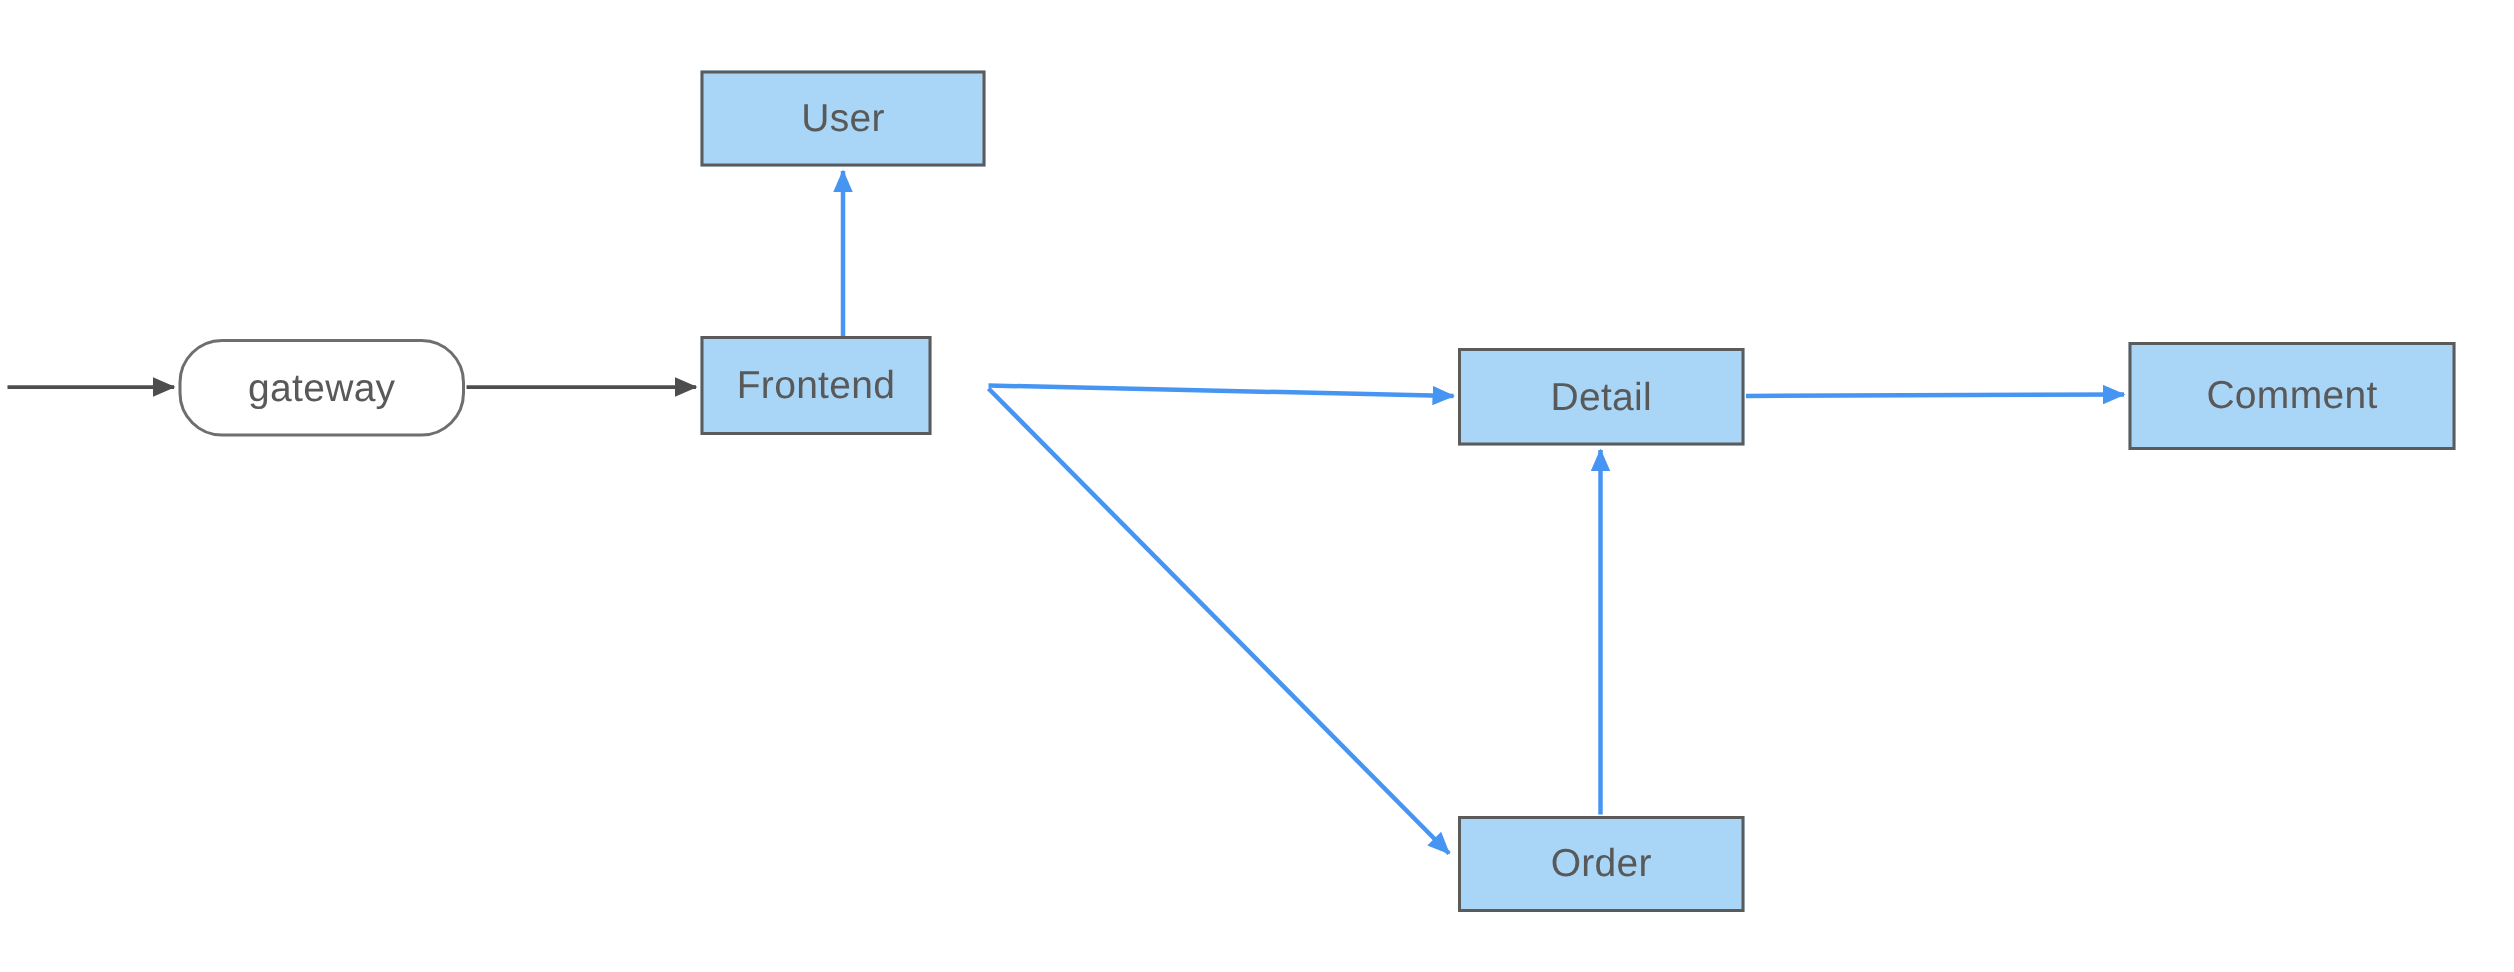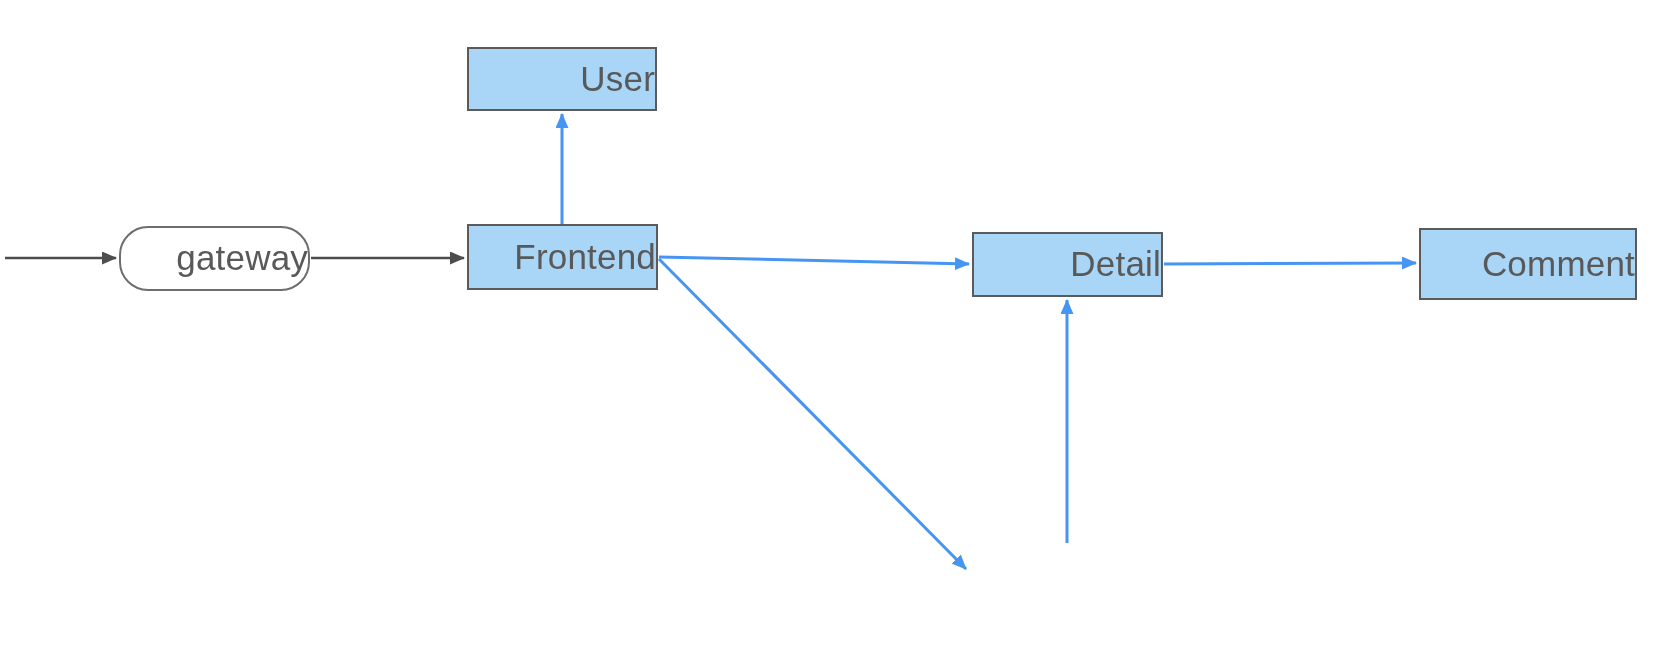--- a/index.html
+++ b/index.html
@@ -26,24 +26,24 @@
     position: absolute;
     left: 0; top: 0;
     width: 1676px;
     height: 648px;
     pointer-events: none;
   }
   .node {
     position: absolute;
     display: flex;
     align-items: center;
-    justify-content: flex-end;
+    justify-content: center;
     border: 2px solid var(--node-border);
     background: var(--node-fill);
-    font-size: 35px;
+    font-size: 26px;
     color: var(--label-color);
     letter-spacing: 0.2px;
   }
   .node.plain {
     background: var(--plain-fill);
     border-color: var(--plain-border);
     border-radius: 29px;
   }
   .node .label {
     white-space: nowrap;
@@ -75,22 +75,25 @@
         <line x1="1164" y1="264" x2="1416" y2="263" class="edge-line" stroke="#4795F2" stroke-width="3" marker-end="url(#arrow-blue)"></line>
       </g>
   </svg>
 
 <div class="node plain" style="left: 119px; top: 226px; width: 191px; height: 65px;">
       <span class="label">gateway</span>
     </div>
     <div class="node" style="left: 467px; top: 47px; width: 190px; height: 64px;">
       <span class="label">User</span>
     </div>
-    <div class="node" style="left: 467px; top: 224px; width: 191px; height: 66px;">
+    <div class="node" style="left: 467px; top: 224px; width: 154px; height: 66px;">
       <span class="label">Frontend</span>
     </div>
     <div class="node" style="left: 1419px; top: 228px; width: 218px; height: 72px;">
       <span class="label">Comment</span>
     </div>
     <div class="node" style="left: 972px; top: 232px; width: 191px; height: 65px;">
       <span class="label">Detail</span>
     </div>
+    <div class="node" style="left: 972px; top: 544px; width: 191px; height: 64px;">
+      <span class="label">Order</span>
+    </div>
   </div>
 
 </body></html>

